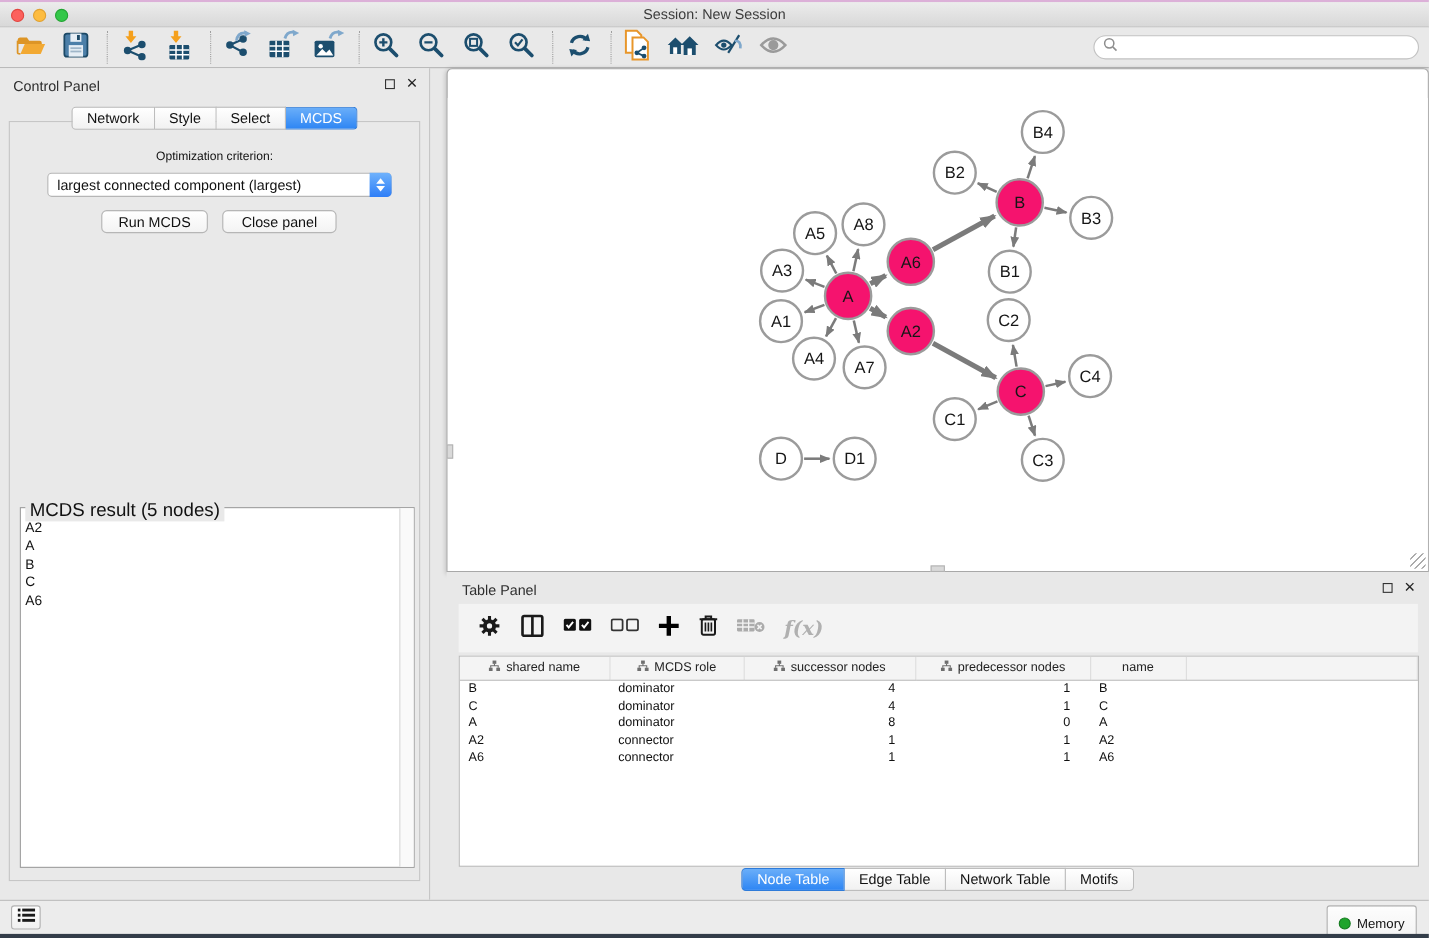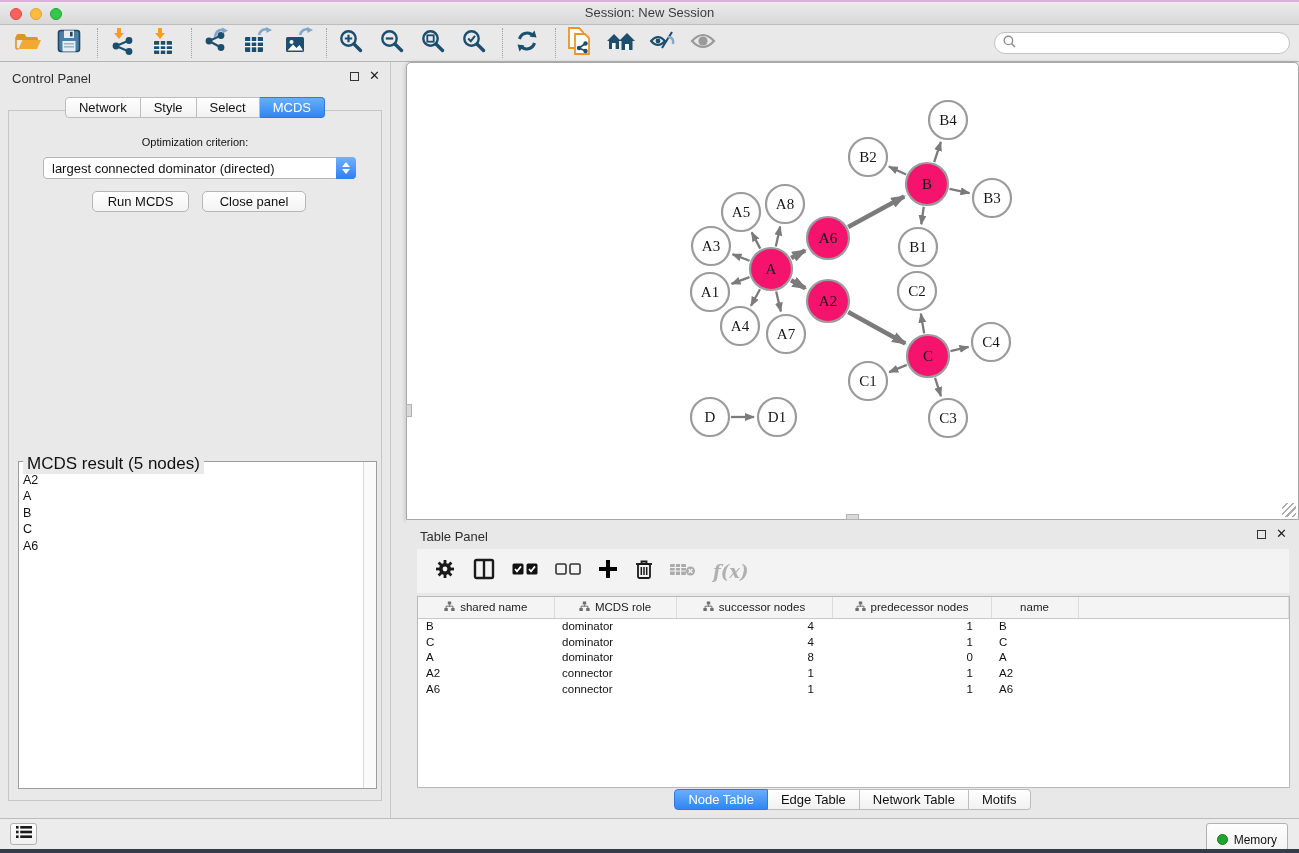--- a/index.html
+++ b/index.html
@@ -54,21 +54,21 @@
   .result-list { position:absolute; left:0; top:3px; bottom:0; right:13px; overflow:hidden; padding-top:7px; }
   .result-list div { font-size:12.5px; color:#111; padding-left:4px; line-height:16.4px; }
   .result-scroll { position:absolute; right:0; top:0; bottom:0; width:13px; background:#FAFAFA; border-left:1px solid #D8D8D8; }
 
   
   .net-frame { position:absolute; left:406px; top:62px; width:893px; height:458px; border:1px solid #A8A8A8;
     border-radius:5px 5px 0 0; background:#fff; box-shadow:0 1px 5px rgba(0,0,0,.22); }
   .net-titlebar { position:absolute; left:0; top:0; right:0; height:25px; background:linear-gradient(#ECECEC,#D6D6D6);
     border-bottom:1px solid #B8B8B8; border-radius:5px 5px 0 0; }
   .net-titlebar .win-title { text-align:center; line-height:24px; font-size:12.5px; color:#333; }
-  .net-canvas { position:absolute; left:0; top:26px; right:0; bottom:0; background:#fff; overflow:hidden;font-family:Liberation Serif, serif; }
+  .net-canvas { position:absolute; left:0; top:26px; right:0; bottom:0; background:#fff; overflow:hidden; }
   .edge-handle-left { position:absolute; left:-1px; top:341px; width:6px; height:13px; background:#D9D9D9; border:1px solid #B3B3B3; }
   .edge-handle-bottom { position:absolute; bottom:-1px; left:439px; width:13px; height:6px; background:#D9D9D9; border:1px solid #B3B3B3; }
   .resize-grip { position:absolute; right:2px; bottom:2px; width:14px; height:14px;
     background:repeating-linear-gradient(135deg, transparent 0 3px, #ABABAB 3px 4.5px); }
 
   
   .table-panel { position:absolute; left:406px; top:520px; width:893px; height:298px; background:#E8E8E8; }
   .tp-toolbar { position:absolute; left:11px; right:10px; top:29px; height:44px; background:#F3F3F3; display:flex; align-items:center; padding-left:17px; }
   .tp-ico { display:flex; align-items:center; justify-content:center; height:26px; margin-right:17px;font-weight:bold; }
   .fx-label { font-family:"DejaVu Serif","Liberation Serif",serif; font-style:italic; font-size:18px; color:#B0B0B0; }
@@ -281,21 +281,21 @@
   </div>
   <div class="cp-content"></div>
   <div class="cp-tabs">
     <span class="seg-tab">Network</span>
     <span class="seg-tab">Style</span>
     <span class="seg-tab">Select</span>
     <span class="seg-tab active">MCDS</span>
   </div>
   <div class="opt-label">Optimization criterion:</div>
   <div class="dropdown">
-    <span class="dd-text">largest connected dominator (directed)</span>
+    <span class="dd-text">largest connected component (largest)</span>
     <span class="dd-stepper">
         <span class="dd-up"></span>
         <span class="dd-down"></span>
       </span>
   </div>
   <div class="cp-btn btn-run">Run MCDS</div>
   <div class="cp-btn btn-close">Close panel</div>
   <div class="result-box">
     <span class="result-legend">MCDS result (5 nodes)</span>
     <div class="result-list">

